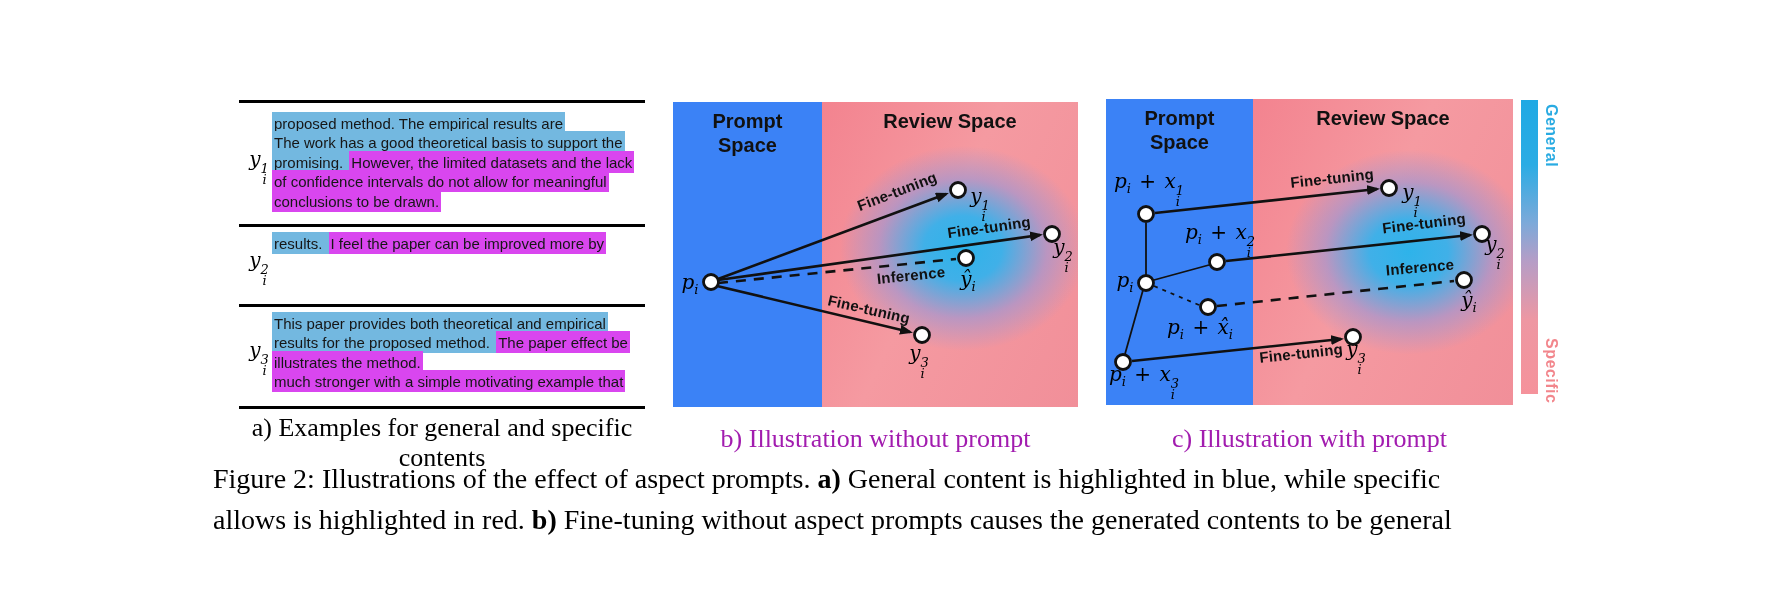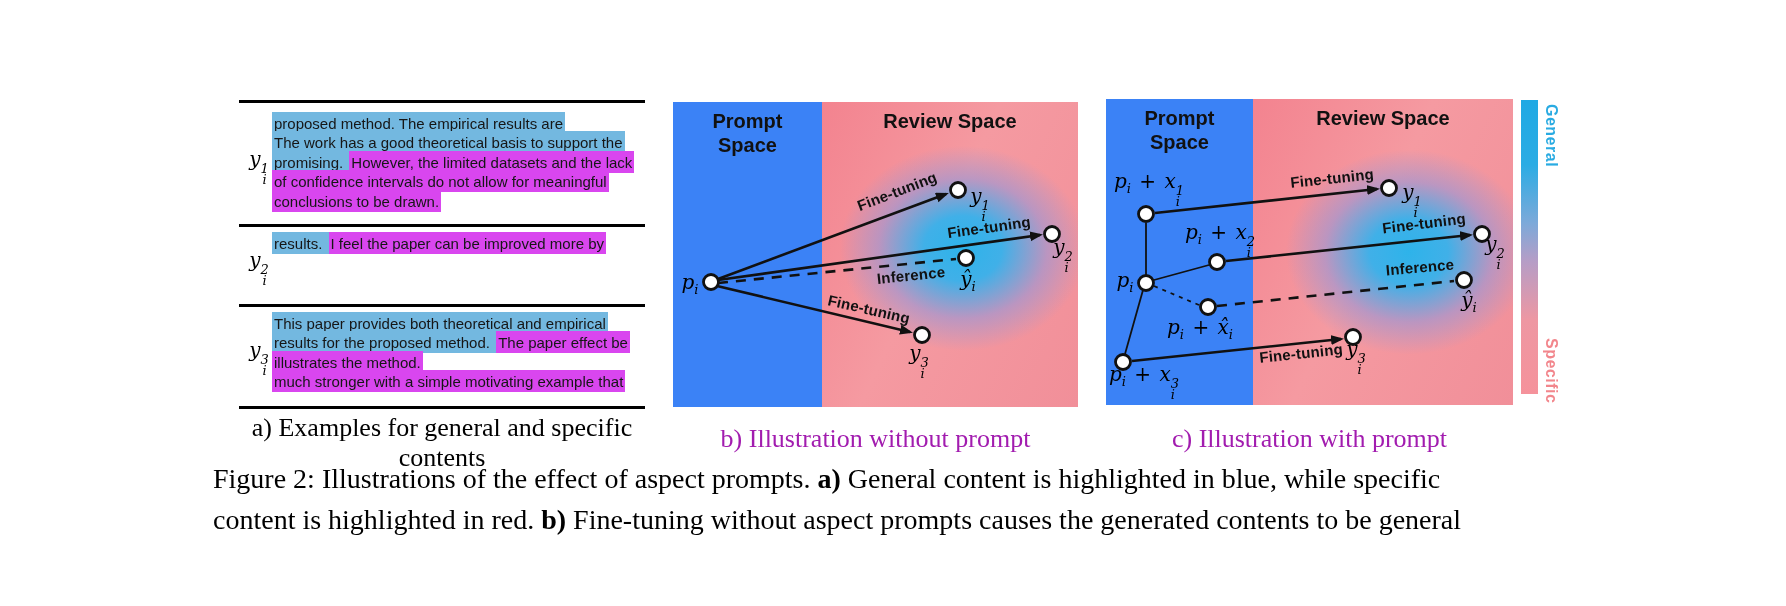--- a/index.html
+++ b/index.html
@@ -227,15 +227,15 @@
 
   <div id="legend-bar"></div>
   <div class="leg-label" id="leg-general">General</div>
   <div class="leg-label" id="leg-specific">Specific</div>
 
   <div class="panel-caption" id="caption-b">b) Illustration without prompt</div>
   <div class="panel-caption" id="caption-c">c) Illustration with prompt</div>
 
   <div id="fig-caption">
       <div><span>Figure 2: Illustrations of the effect of aspect prompts. </span><b>a)</b><span> General content is highlighted in blue, while specific</span></div>
-      <div><span>content is highlighted in red. </span><b>b)</b><span> Fine-tuning without aspect prompts causes the generated contents to be general</span></div>
+      <div><span>allows is highlighted in red. </span><b>b)</b><span> Fine-tuning without aspect prompts causes the generated contents to be general</span></div>
     </div>
 </div>
 
 </body></html>

